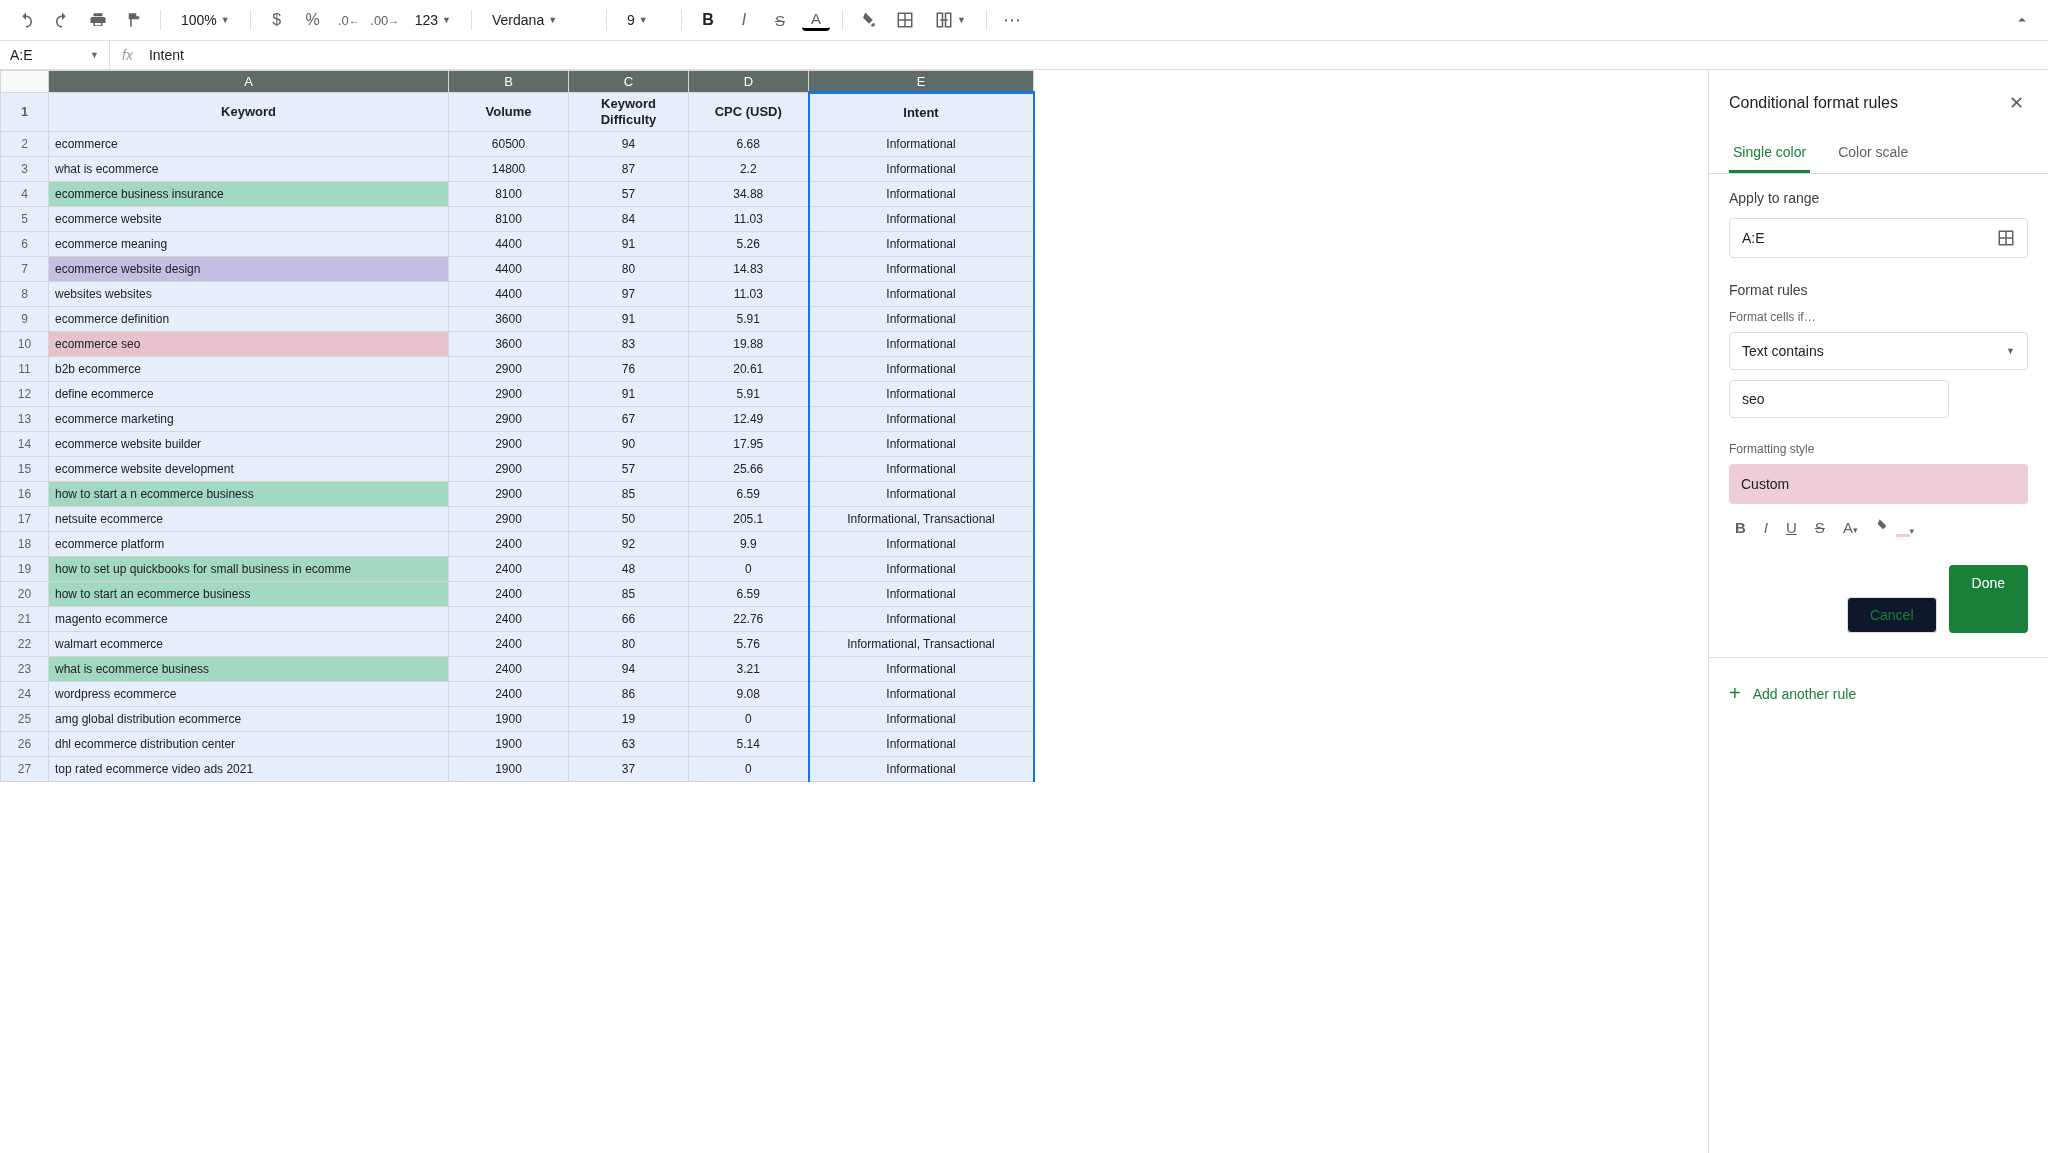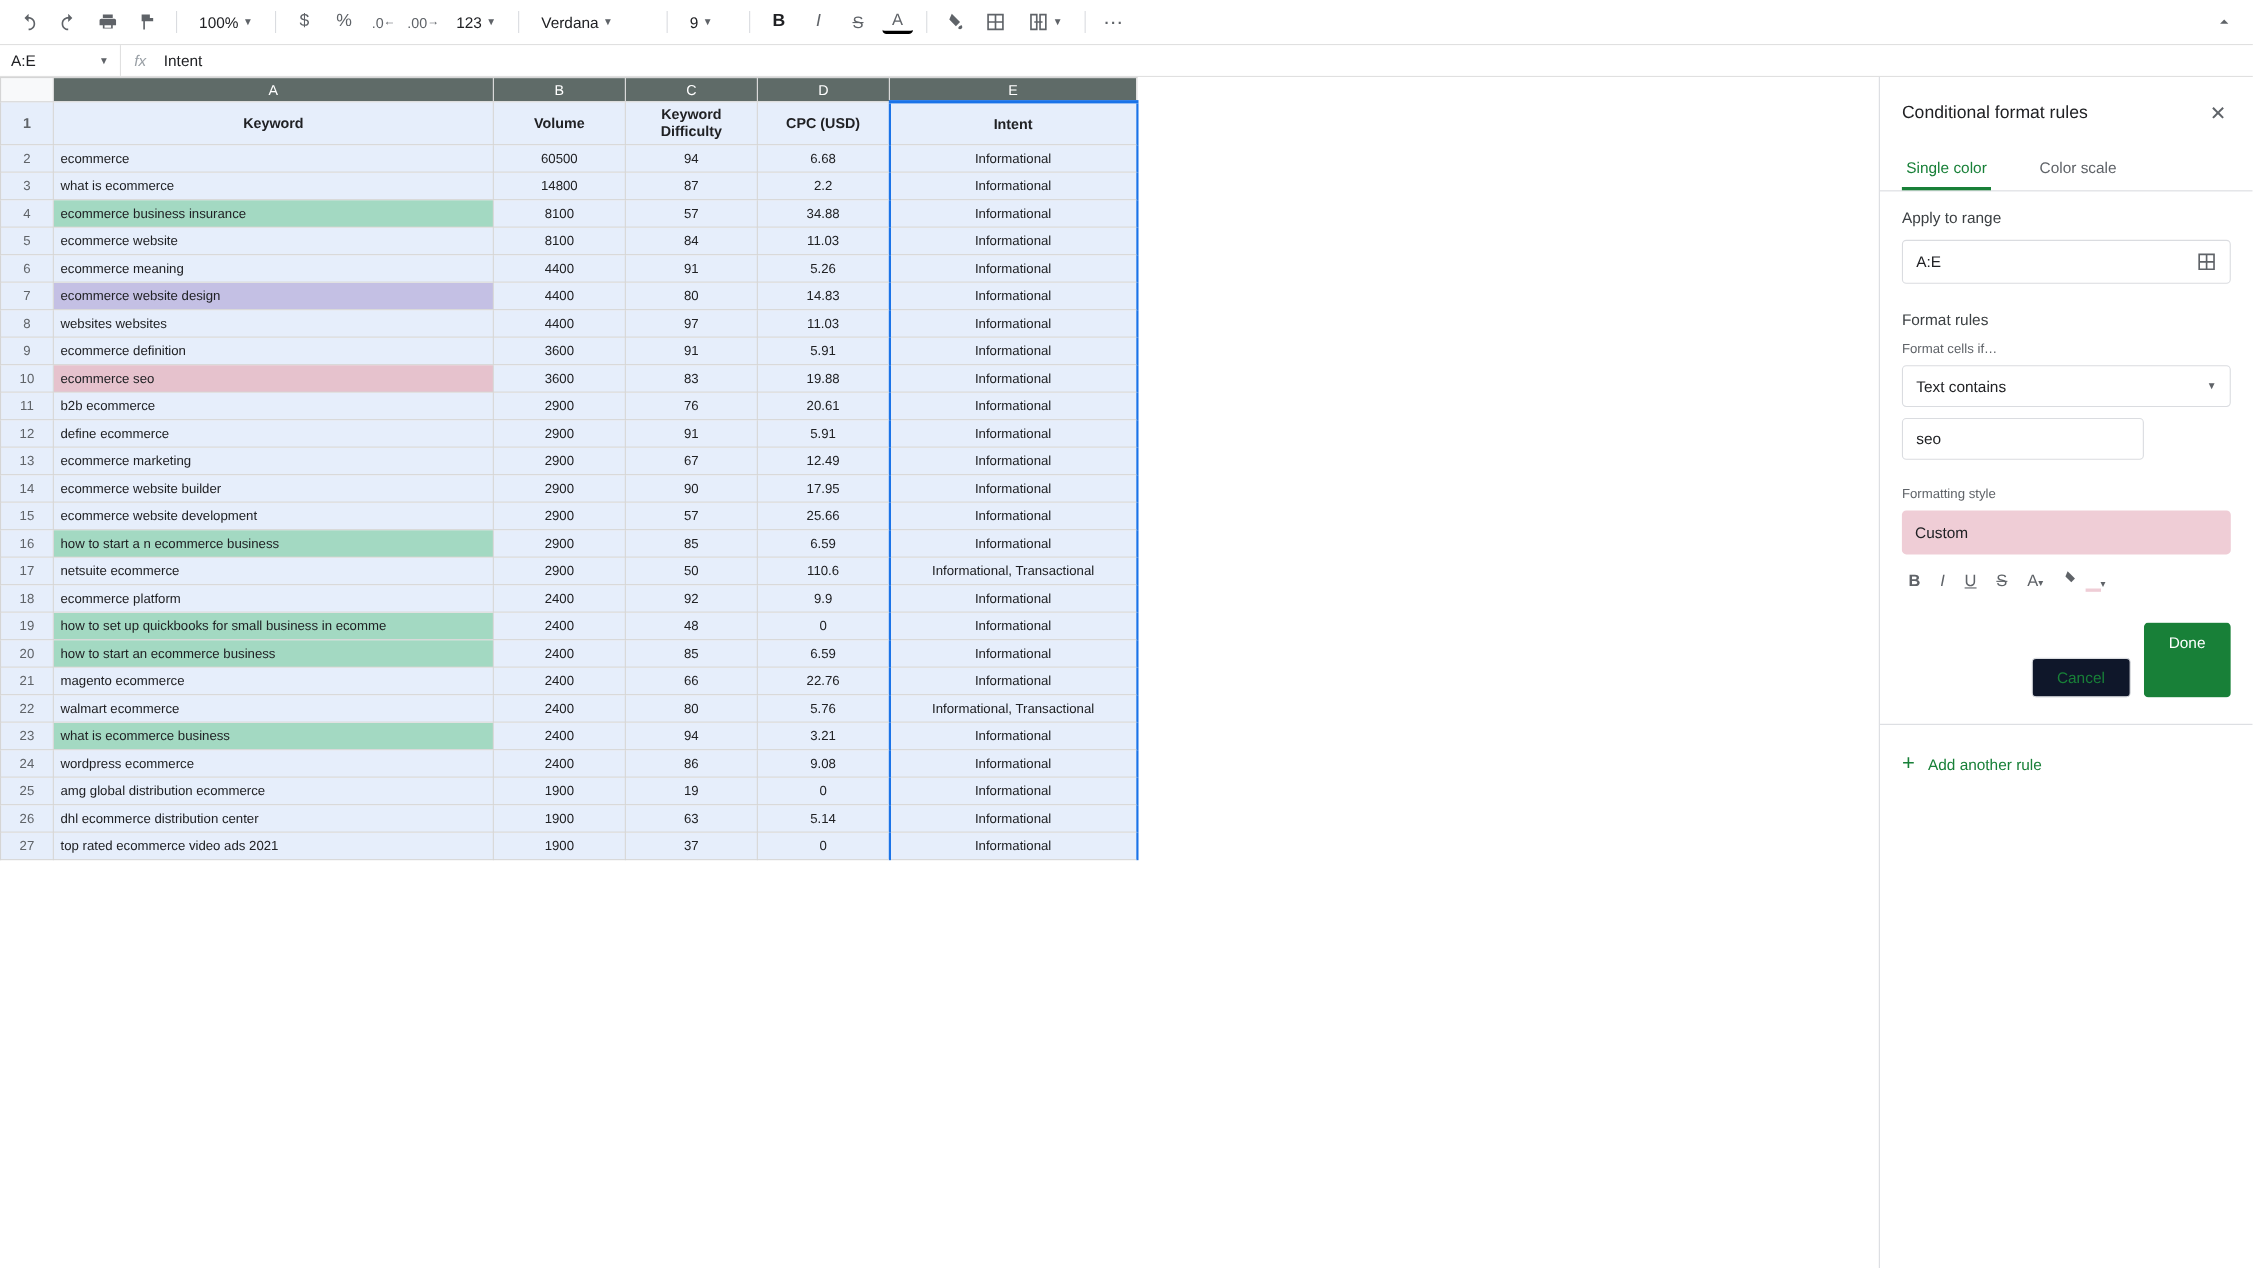--- a/index.html
+++ b/index.html
@@ -44,21 +44,21 @@
 .hl-purple td:nth-child(2) { background: #c4c0e4; }
 .hl-pink td:nth-child(2) { background: #e6c2cd; }
 .sel-col { border-left: 2px solid #1a73e8 !important; border-right: 2px solid #1a73e8 !important; }
 .sel-col-top { border-top: 3px solid #1a73e8 !important; }
 
 
 .panel { width: 340px; border-left: 1px solid #dadce0; display: flex; flex-direction: column; padding: 0; overflow: auto; }
 .panel-header { display: flex; align-items: center; justify-content: space-between; padding: 18px 20px 8px 20px; }
 .panel-title { font-size: 16px; font-weight: 400; color: #202124; }
 .close-x { font-size: 18px; color: #5f6368; cursor: pointer; padding: 4px; }
-.tabs { display: flex; border-bottom: 1px solid #dadce0; padding: 0 20px; gap: 40px; margin-top: 8px; }
+.tabs { display: flex; border-bottom: 1px solid #dadce0; padding: 0 20px; gap: 24px; margin-top: 8px; }
 .tab { padding: 10px 4px; color: #5f6368; cursor: pointer; font-size: 14px; border-bottom: 3px solid transparent; }
 .tab.active { color: #188038; border-bottom-color: #188038; font-weight: 500; }
 .section { padding: 16px 20px 8px 20px; }
 .section-label { font-size: 14px; color: #3c4043; font-weight: 500; margin-bottom: 12px; }
 .sub-label { font-size: 12px; color: #5f6368; margin-bottom: 8px; }
 .range-input, .rule-select, .rule-value { width: 100%; border: 1px solid #dadce0; border-radius: 4px; padding: 10px 12px; font-size: 14px; display: flex; justify-content: space-between; align-items: center; background: #fff; }
 .rule-select { cursor: pointer; margin-bottom: 10px; align-items: center; }
 .rule-value { width: 220px; align-items: center; }
 .format-preview { background: #efcdd6; padding: 12px 12px; border-radius: 4px; font-size: 14px; margin-bottom: 10px; }
 .style-btns { display: flex; gap: 18px; align-items: center; padding: 4px 6px; }
@@ -311,21 +311,21 @@
     <td>2900</td>
     <td>85</td>
     <td>6.59</td>
     <td class="sel-col">Informational</td>
             </tr>
             <tr class="data-row">
     <td class="rowhdr">17</td>
     <td>netsuite ecommerce</td>
     <td>2900</td>
     <td>50</td>
-    <td>110.6</td>
+    <td>205.1</td>
     <td class="sel-col">Informational, Transactional</td>
             </tr>
             <tr class="data-row">
     <td class="rowhdr">18</td>
     <td>ecommerce platform</td>
     <td>2400</td>
     <td>92</td>
     <td>9.9</td>
     <td class="sel-col">Informational</td>
             </tr>

